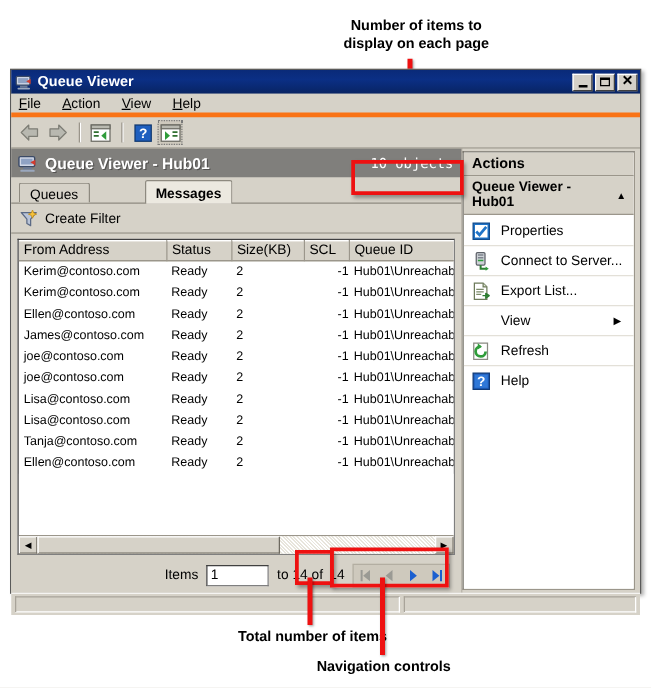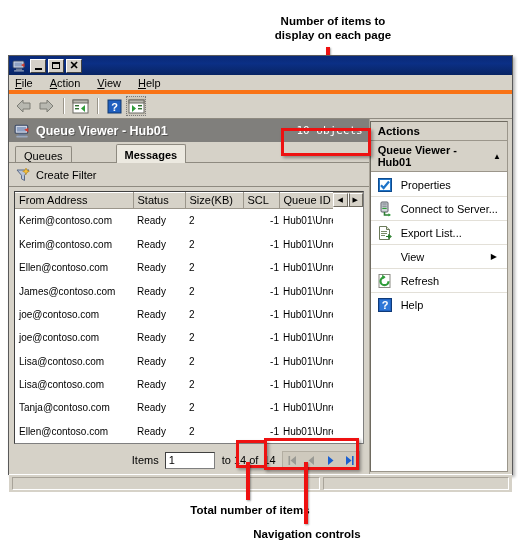--- a/index.html
+++ b/index.html
@@ -190,21 +190,21 @@
     padding:4px 5px 2px 5px;
     box-sizing:border-box;
     display:flex; flex-direction:column;
   }
   .listview {
     flex:1 1 auto;
     background:#ffffff;
     border:1px solid #7f7f7f;
     border-top-color:#404040; border-left-color:#404040;
     box-sizing:border-box;
-    display:flex; flex-direction:row;
+    display:flex; flex-direction:column;
     overflow:hidden;
   }
   table.lv { border-collapse:collapse; width:100%; table-layout:fixed; }
   table.lv th {
     background:#d6d2c8;
     border-right:1px solid #9b968b;
     border-bottom:1px solid #9b968b;
     border-top:1px solid #ffffff;
     font-size:11px; font-weight:normal; color:#000;
     text-align:left; padding:1px 0 2px 4px;
@@ -358,20 +358,21 @@
     <div class="titlebar">
       <span class="title-icon">
         <svg class="ico" width="14" height="14" viewBox="0 0 14 14">
           <rect x="1" y="2" width="11" height="7" rx="1" fill="#cfd6e6" stroke="#3b4a66" stroke-width="1"></rect>
           <rect x="2.5" y="3.5" width="8" height="4" fill="#8fa2c4"></rect>
           <rect x="4" y="9.5" width="6" height="1.6" fill="#6b7a96"></rect>
           <rect x="2" y="11.2" width="10" height="1.4" rx="0.6" fill="#9aa7bd"></rect>
           <path d="M9 6 L12.5 4.2 L12.5 8.2 Z" fill="#d23b2e"></path>
         </svg>
       </span>
+      <span class="title-text">Queue Viewer</span>
       <span class="tbtns">
         <span class="tbtn">
             <span class="min-g"></span>
           </span>
         <span class="tbtn">
             <span class="max-g"></span>
           </span>
         <span class="tbtn">
             <span class="close-g">✕</span>
           </span>

